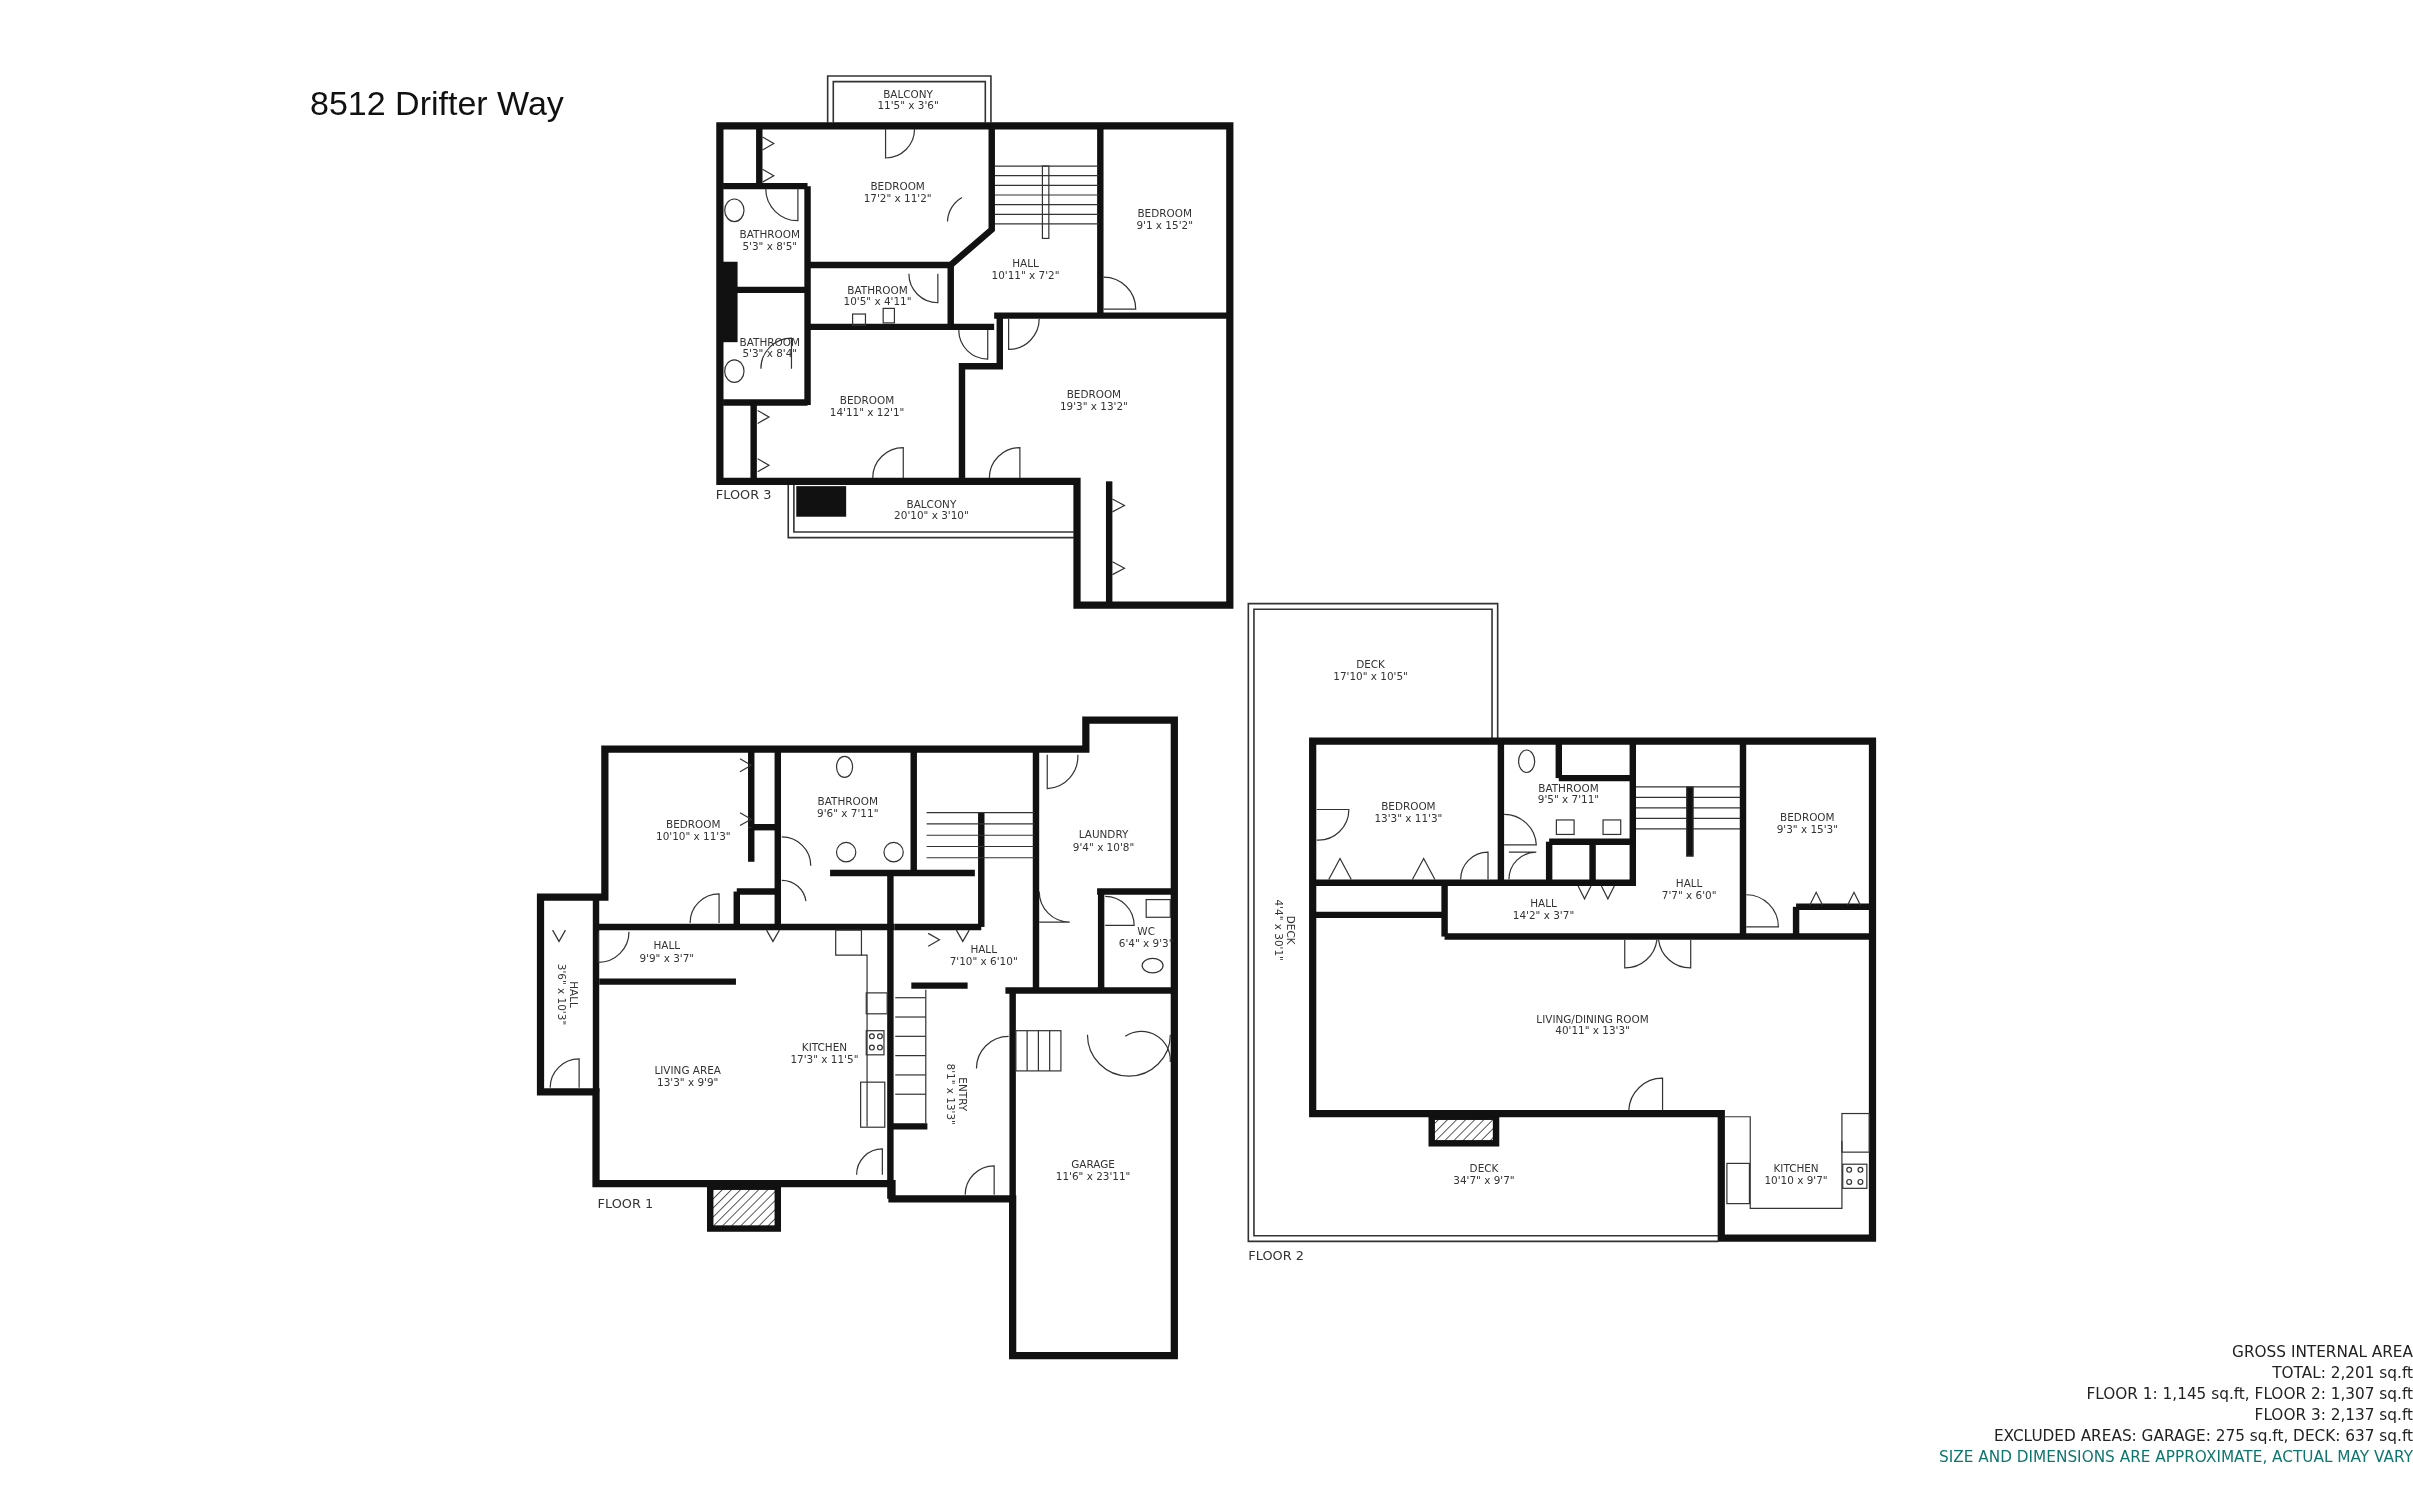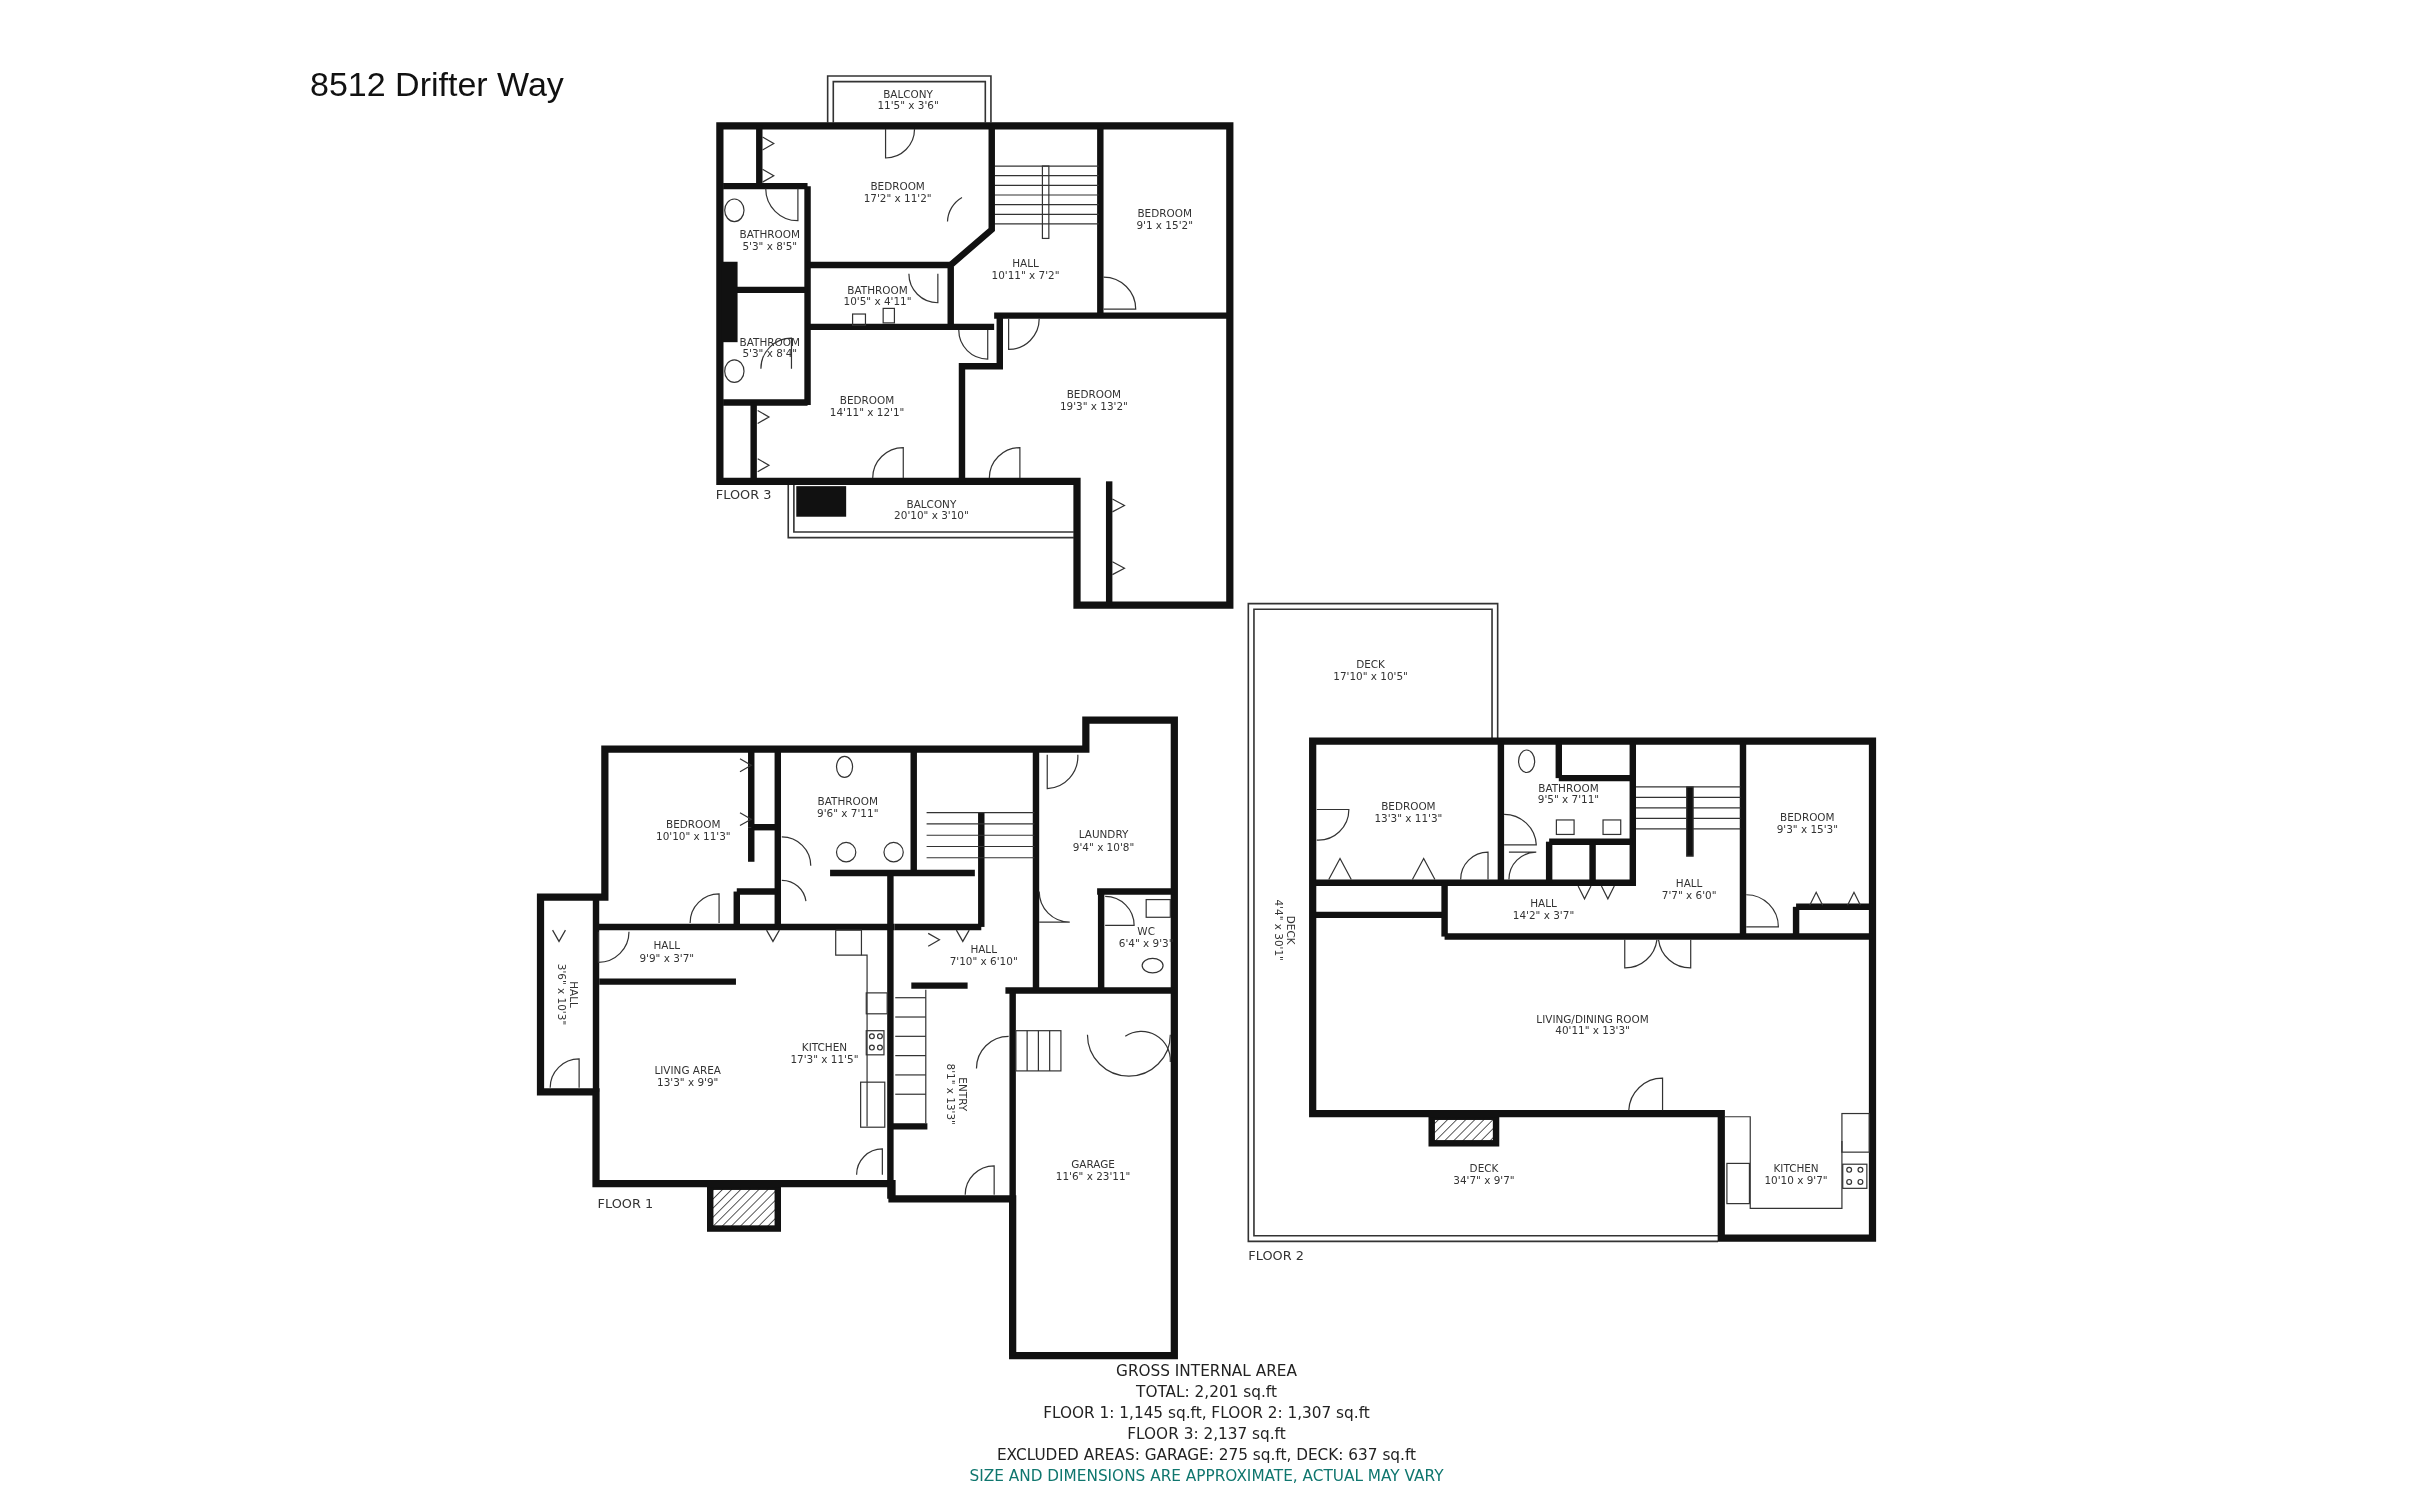--- a/index.html
+++ b/index.html
@@ -1,21 +1,21 @@
 <!DOCTYPE html>
 <html style="font-size:13px"><head>
 <meta charset="utf-8">
 <style>
   html, body { margin:0; padding:0; background:#ffffff; }
   body { width:2413px; height:1508px; position:relative; overflow:hidden; font-family:"DejaVu Sans", sans-serif; color:#222; }
-  .title { position:absolute; left:310px; top:65px; font-family:"Liberation Sans", sans-serif; font-size:34px; color:#111; }
+  .title { position:absolute; left:310px; top:84px; font-family:"Liberation Sans", sans-serif; font-size:34px; color:#111; }
   svg.plan { position:absolute; left:0; top:0; }
   .room-label text, text.rl { font-family:"DejaVu Sans", sans-serif; font-size:13px; fill:#333; text-anchor:middle; }
   text.fl { font-family:"DejaVu Sans", sans-serif; font-size:16px; fill:#333; }
-  .summary { position:absolute; left:0; width:100%; top:1342px; text-align:center; font-family:"DejaVu Sans", sans-serif; font-size:15.3px; line-height:21px; color:#222;margin-top:19px; }
+  .summary { position:absolute; left:0; width:100%; top:1342px; text-align:right; font-family:"DejaVu Sans", sans-serif; font-size:15.3px; line-height:21px; color:#222; }
   .summary .note { color:#0f766e; }
 </style>
 </head>
 <body>
 
 <div class="title">8512 Drifter Way</div>
 
 <svg class="plan" width="2413" height="1508" viewBox="0 0 3000 1874" xmlns="http://www.w3.org/2000/svg">
   <defs>
     <pattern id="hatch" width="8" height="8" patternUnits="userSpaceOnUse" patternTransform="rotate(45)">

